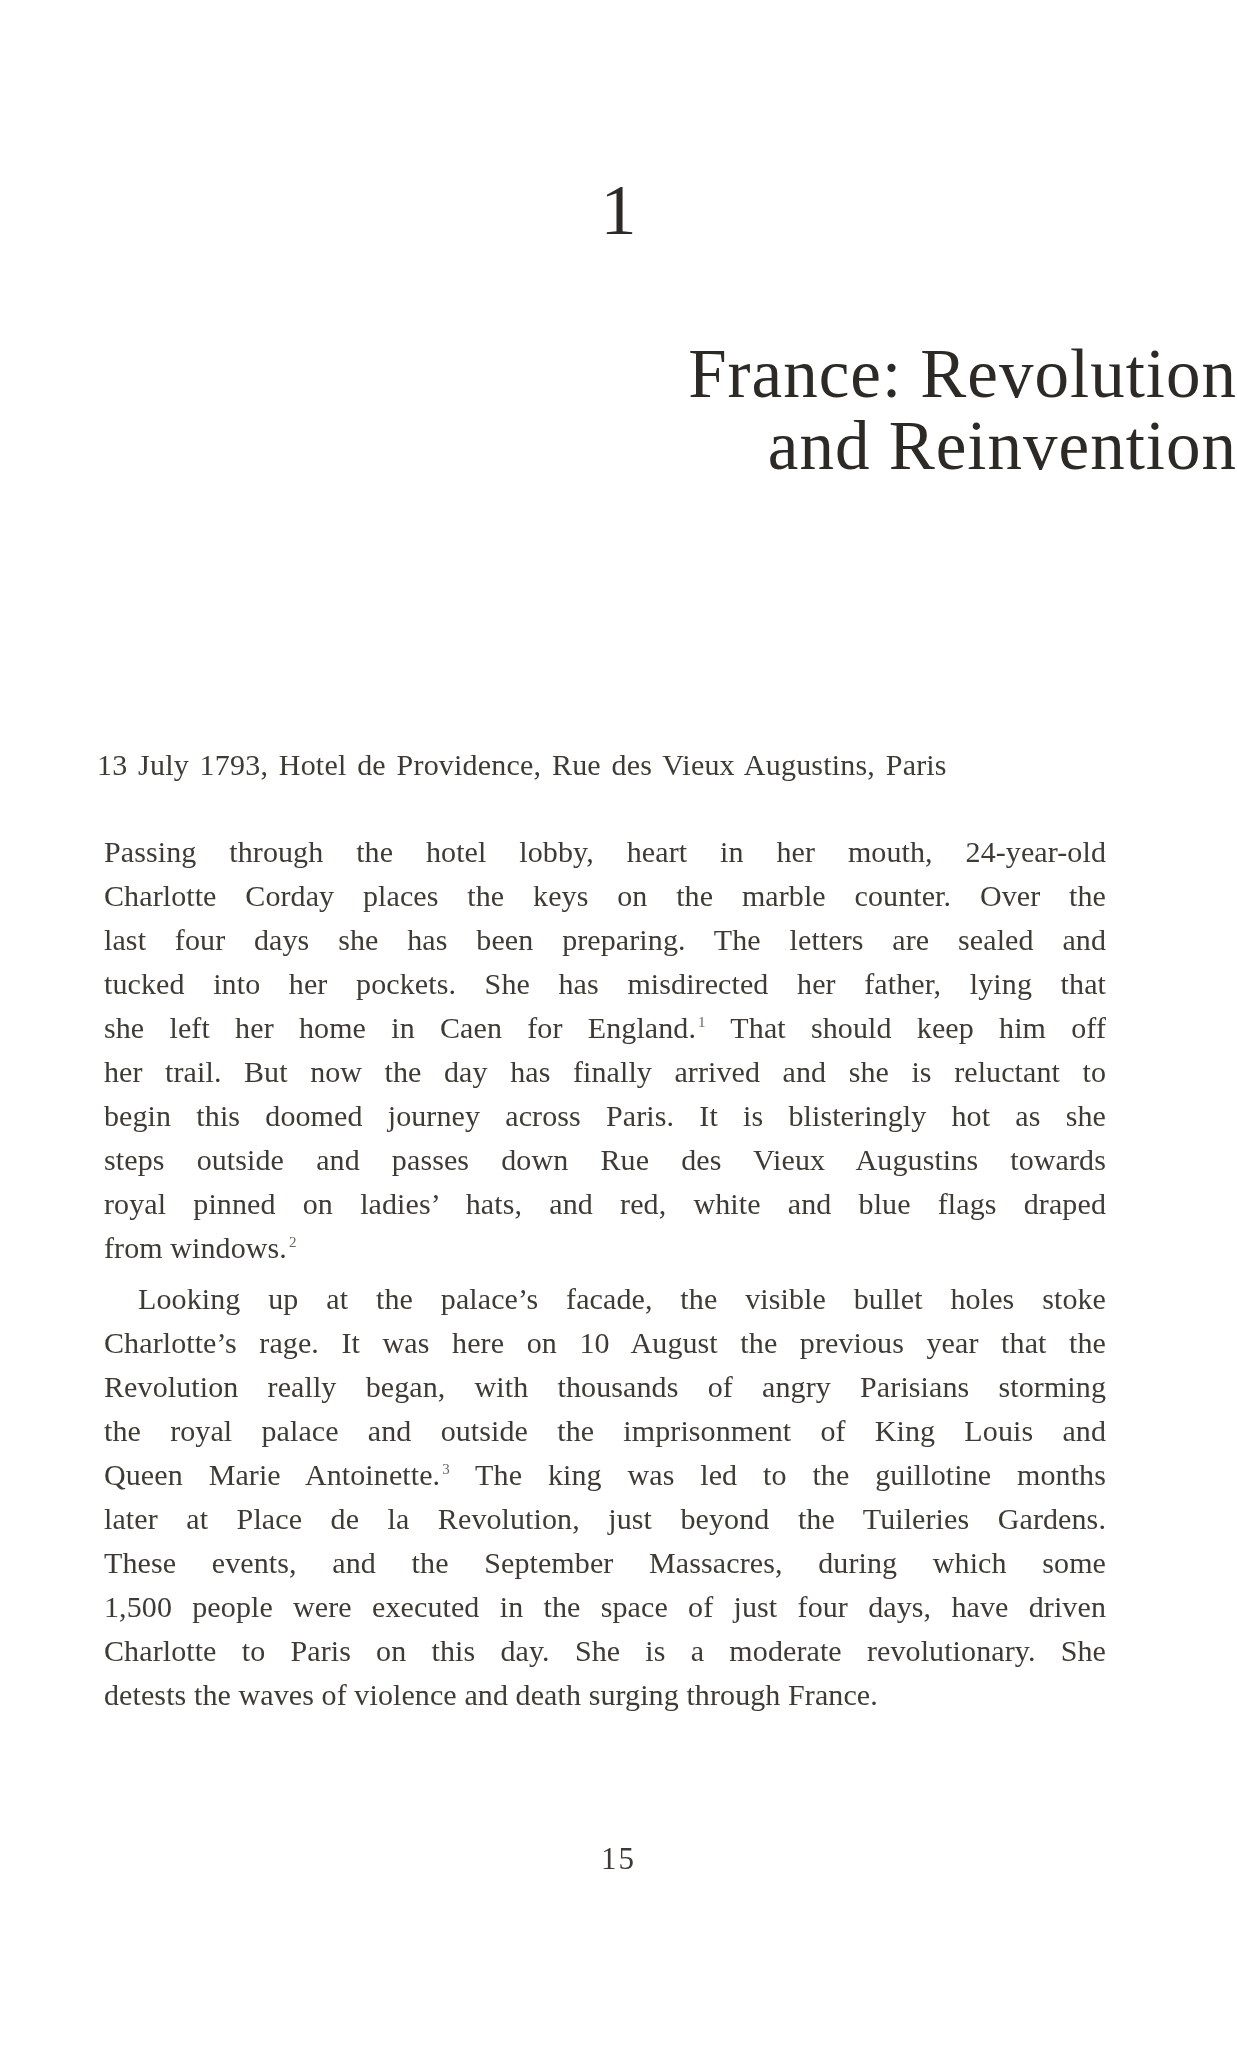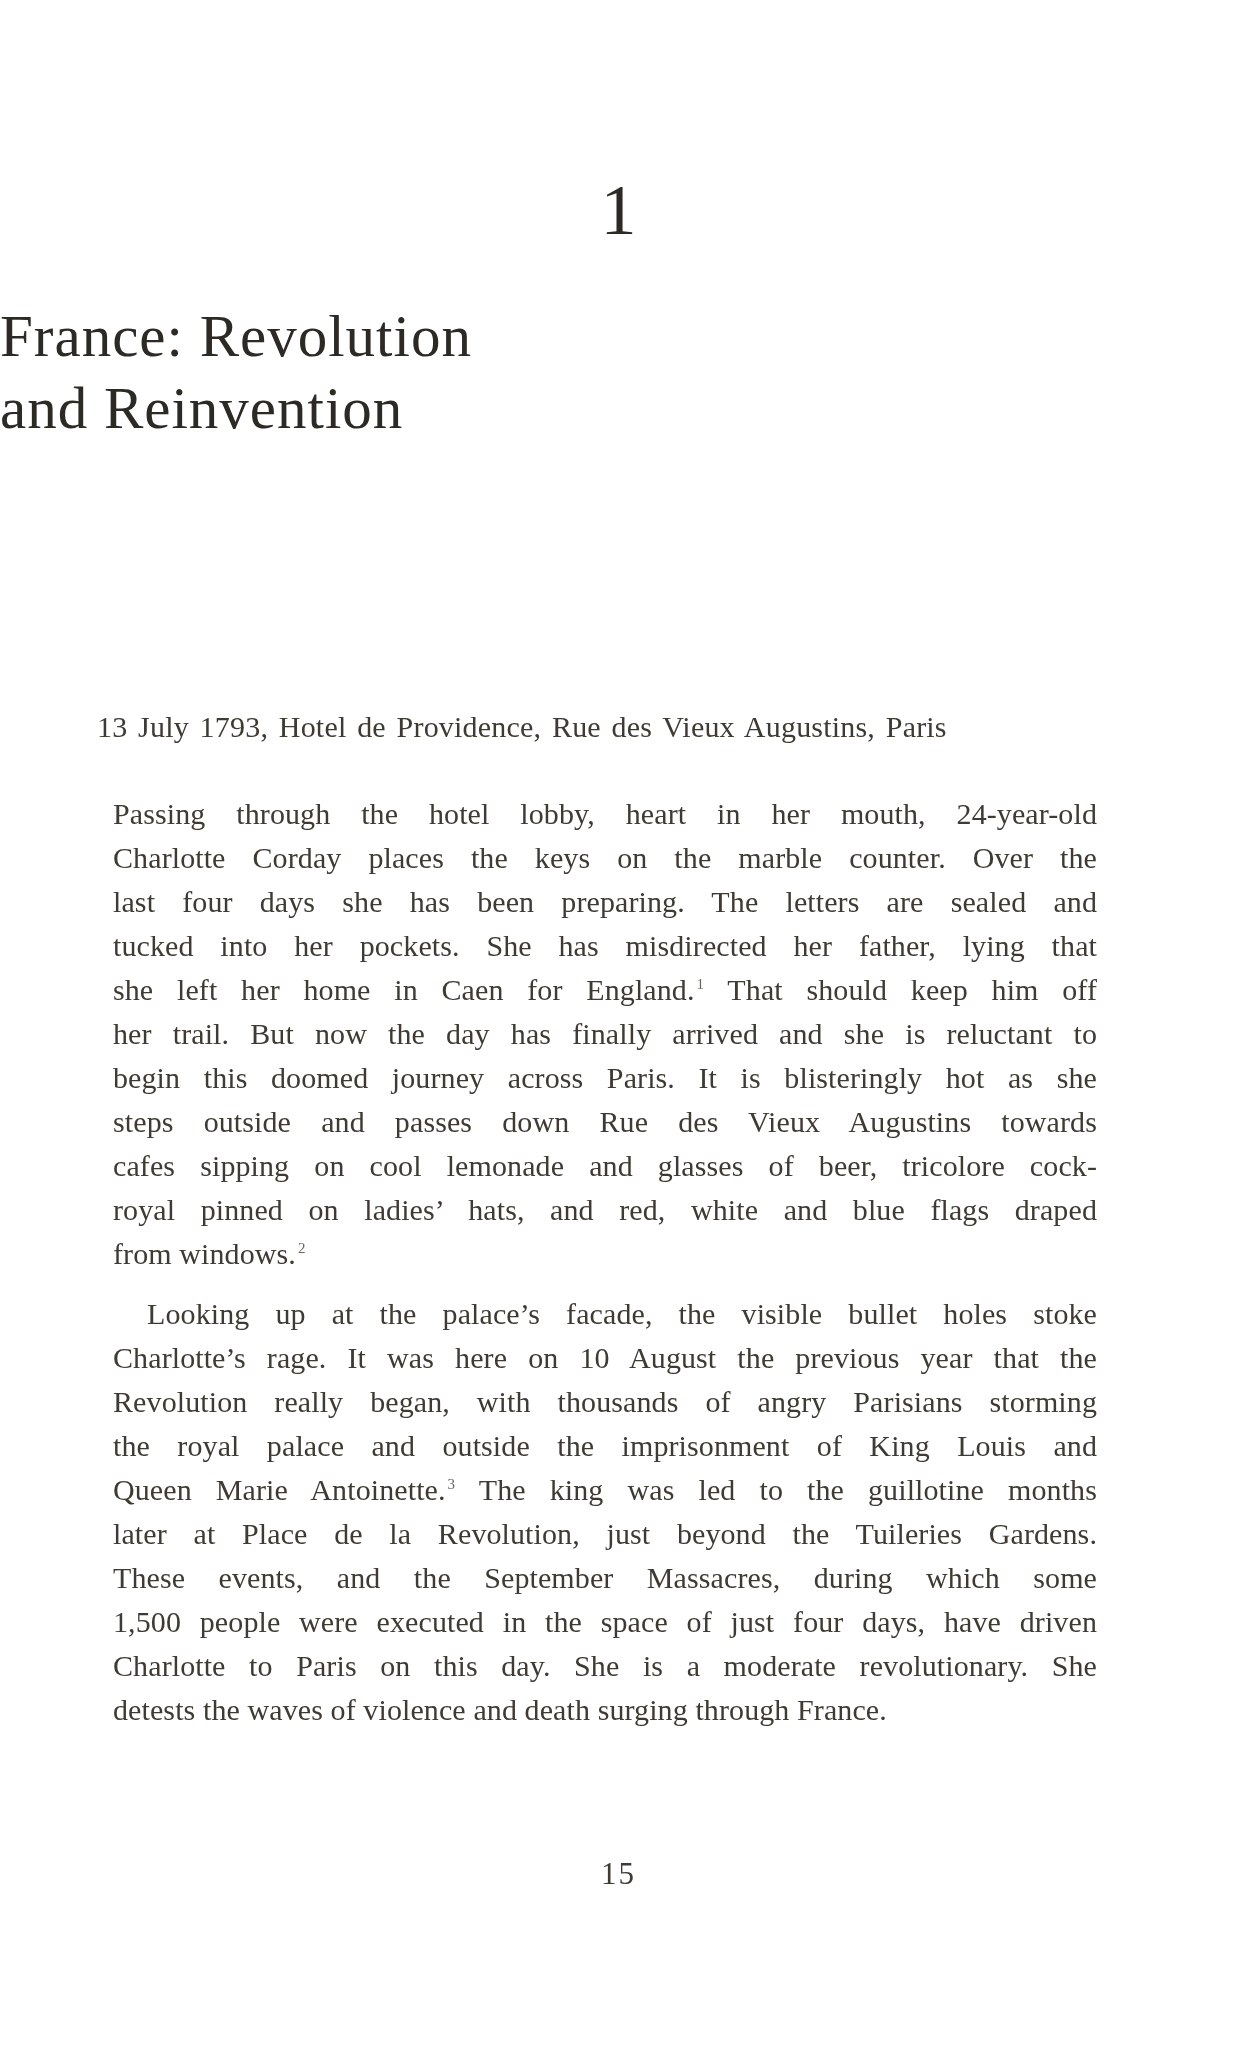--- a/index.html
+++ b/index.html
@@ -17,23 +17,23 @@
     overflow: hidden;
   }
   .chapter-number {
     padding-top: 168px;
     font-size: 72px;
     line-height: 84px;
     text-align: center;
     color: var(--title-color, #2d2a26);
   }
   .chapter-title {
-    margin-top: 48px;
-    text-align: left;
-    font-size: 59px;
+    margin-top: 86px;
+    text-align: right;
+    font-size: 69px;
     line-height: 72px;
     letter-spacing: 1px;
     color: var(--title-color, #2d2a26);
   }
   .dateline {
     margin: 262px auto 0 auto;
     margin-left: 97px;
     width: 1018px;
     font-size: 30px;
     line-height: 42px;
@@ -41,21 +41,21 @@
     letter-spacing: 0.2px;
   }
   .body-text {
     margin-left: 97px;
     margin-top: 44px;
     width: 1016px;
     font-size: 30px;
     line-height: 44px;
     letter-spacing: 0.1px;
   }
-  .paragraph { margin: 16px; }
+  .paragraph { margin: 7px; }
   .line { white-space: normal; }
   .line.just {
     text-align: justify;
     text-align-last: justify;
   }
   .line.last { text-align: left; }
   .line.indent { text-indent: 34px; }
   sup.fn {
     font-size: 15px;
     line-height: 0;
@@ -88,21 +88,20 @@
   <div class="body-text">
       <div class="paragraph">
         <div class="line just">Passing through the hotel lobby, heart in her mouth, 24-year-old</div>
         <div class="line just">Charlotte Corday places the keys on the marble counter. Over the</div>
         <div class="line just">last four days she has been preparing. The letters are sealed and</div>
         <div class="line just">tucked into her pockets. She has misdirected her father, lying that</div>
         <div class="line just">she left her home in Caen for England.<sup class="fn">1</sup> That should keep him off</div>
         <div class="line just">her trail. But now the day has finally arrived and she is reluctant to</div>
         <div class="line just">begin this doomed journey across Paris. It is blisteringly hot as she</div>
         <div class="line just">steps outside and passes down Rue des Vieux Augustins towards</div>
-        <div class="line just">cafes sipping on cool lemonade and glasses of beer, tricolore cock-</div>
         <div class="line just">royal pinned on ladies’ hats, and red, white and blue flags draped</div>
         <div class="line last">from windows.<sup class="fn">2</sup></div>
       </div>
       <div class="paragraph">
         <div class="line just indent">Looking up at the palace’s facade, the visible bullet holes stoke</div>
         <div class="line just">Charlotte’s rage. It was here on 10 August the previous year that the</div>
         <div class="line just">Revolution really began, with thousands of angry Parisians storming</div>
         <div class="line just">the royal palace and outside the imprisonment of King Louis and</div>
         <div class="line just">Queen Marie Antoinette.<sup class="fn">3</sup> The king was led to the guillotine months</div>
         <div class="line just">later at Place de la Revolution, just beyond the Tuileries Gardens.</div>

